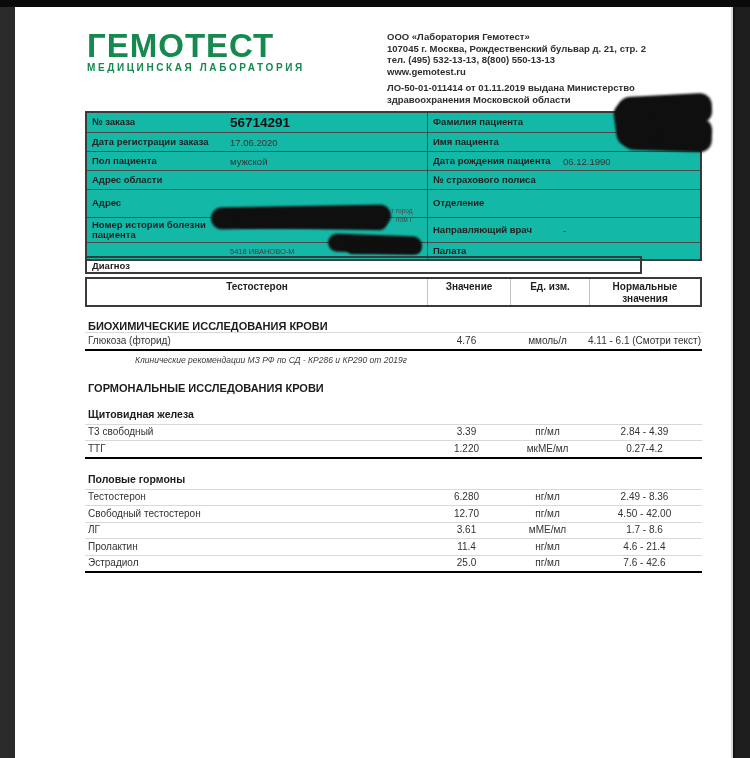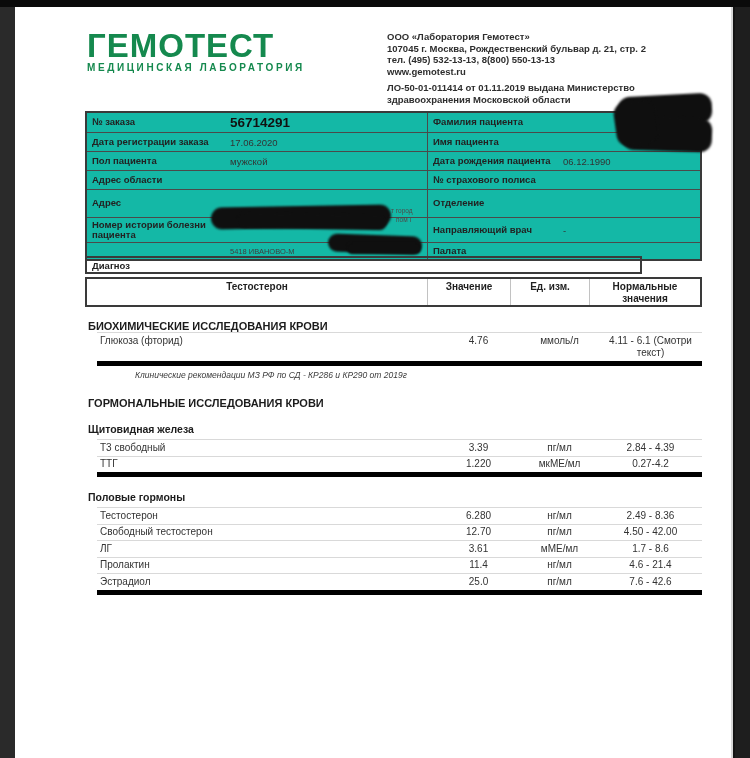--- a/index.html
+++ b/index.html
@@ -63,21 +63,21 @@
   .rh-test { width:340px; }
   .rh-val  { width:83px; border-left:1px solid #c2c2c2; }
   .rh-unit { width:79px; border-left:1px solid #c2c2c2; }
   .rh-norm { flex:1; border-left:1px solid #c2c2c2; }
 
   
   .results { position:absolute; left:70px; top:306px; width:617px; }
   .sec-title { font-size:11px; font-weight:bold; color:#1c1c1c; margin:7px 0 0 3px; }
   .sec2 .sec-title { margin-top:17px; }
   .gname { font-size:10.5px; font-weight:bold; color:#1c1c1c; margin:14px 0 4px 3px; }
-  .grows { border-bottom:5px solid #000000;margin-left:12px; }
+  .grows { border-bottom:2px solid #000000; }
   .rrow { display:flex; border-top:1px solid #d9d9d9; padding:1.5px 0; min-height:16px;
           font-size:10px; color:#333; }
   .c-test { width:340px; padding-left:3px; text-align:left; }
   .c-val  { width:83px; text-align:center; }
   .c-unit { width:79px; text-align:center; }
   .c-norm { flex:1; text-align:center; line-height:12.5px; }
   .note { font-size:8.5px; font-style:italic; color:#3a3a3a; margin:4px 0 1px 50px; }
 </style>
 </head>
 <body>

